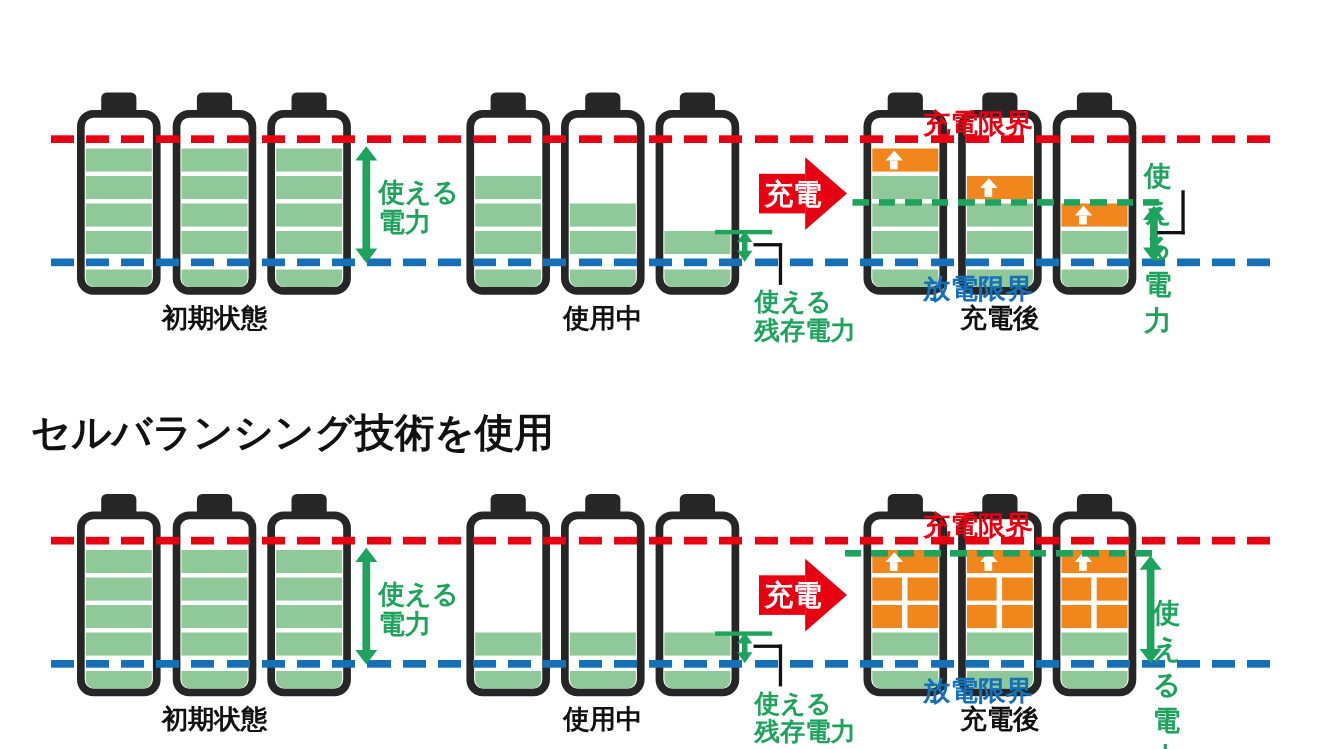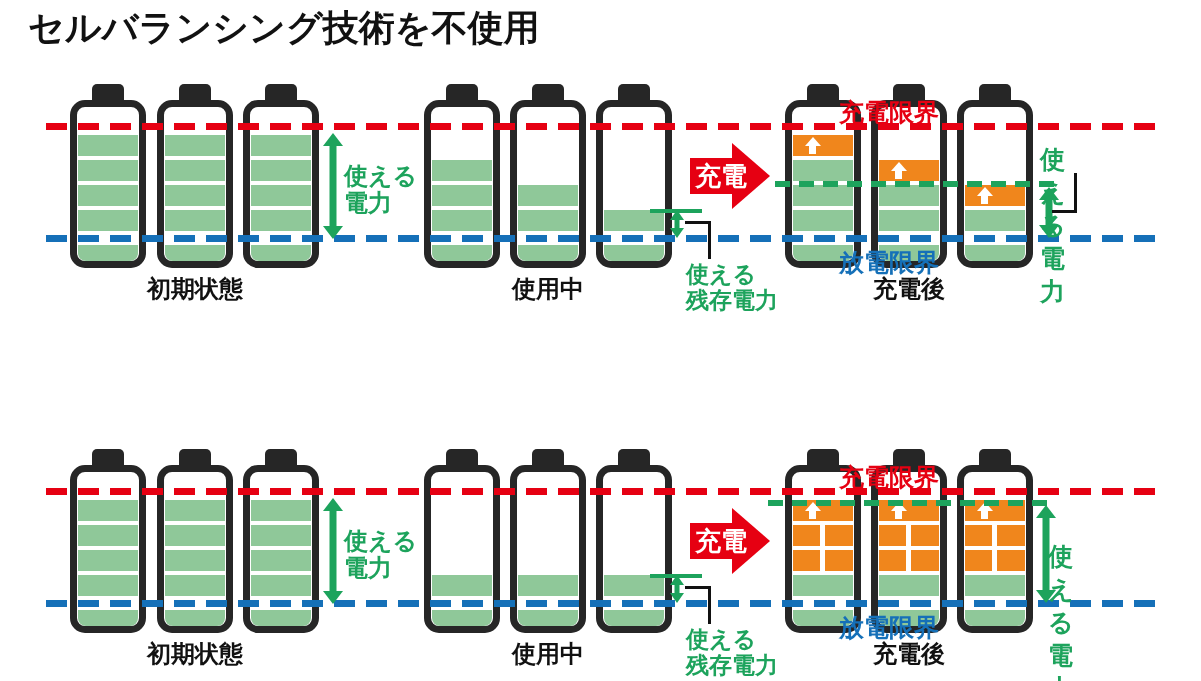--- a/index.html
+++ b/index.html
@@ -47,21 +47,21 @@
   .lbl.greenc{color:var(--ga,#1da35c)}
   .lbl.redc{color:var(--rd,#e60012)}
   .lbl.bluec{color:var(--bl,#1570b8)}
   .lbl.dark{color:#111}
   .bracket{position:absolute;background:#111;z-index:4}
 </style>
 </head>
 <body>
 
 <div class="stage">
-  <div class="title" style="top:8px">セルバランシング技術を不使用</div>
+  <div class="title" style="top:373px">セルバランシング技術を使用</div>
   <div class="diagram" id="d0" style="top:85px">
       <div class="dash red" style="left: 46px; top: 38px; width: 1112px;"></div>
       <div class="dash blue" style="left: 46px; top: 150px; width: 1112px;"></div>
       <div class="dash green" style="left: 775px; top: 96px; width: 285px;"></div>
       <div class="lbl redc" style="right: 43px; top: 11px; font-size: 25px;">充電限界</div>
       <div class="lbl bluec" style="right: 43px; top: 161px; font-size: 25px;">放電限界</div>
       <div class="batt" style="left: 70px; top: 15px;">
         <div class="term"></div>
         <div class="seg g" style="top: 28px;"></div>
         <div class="seg g" style="top: 53px;"></div>

